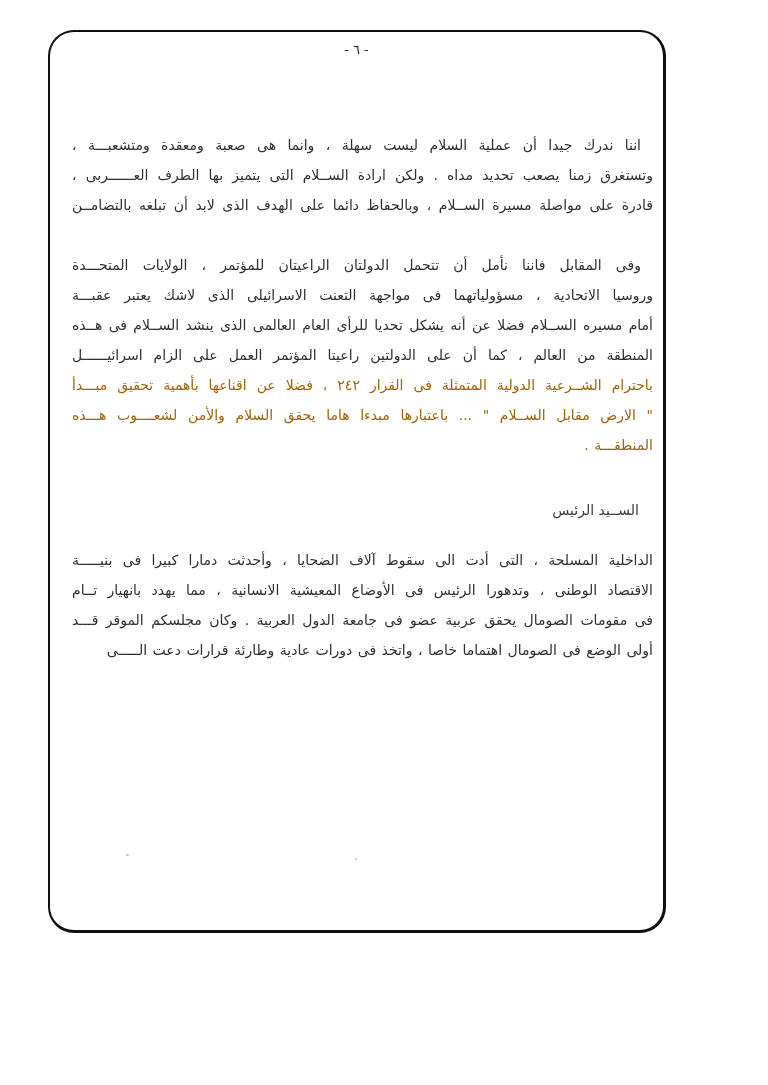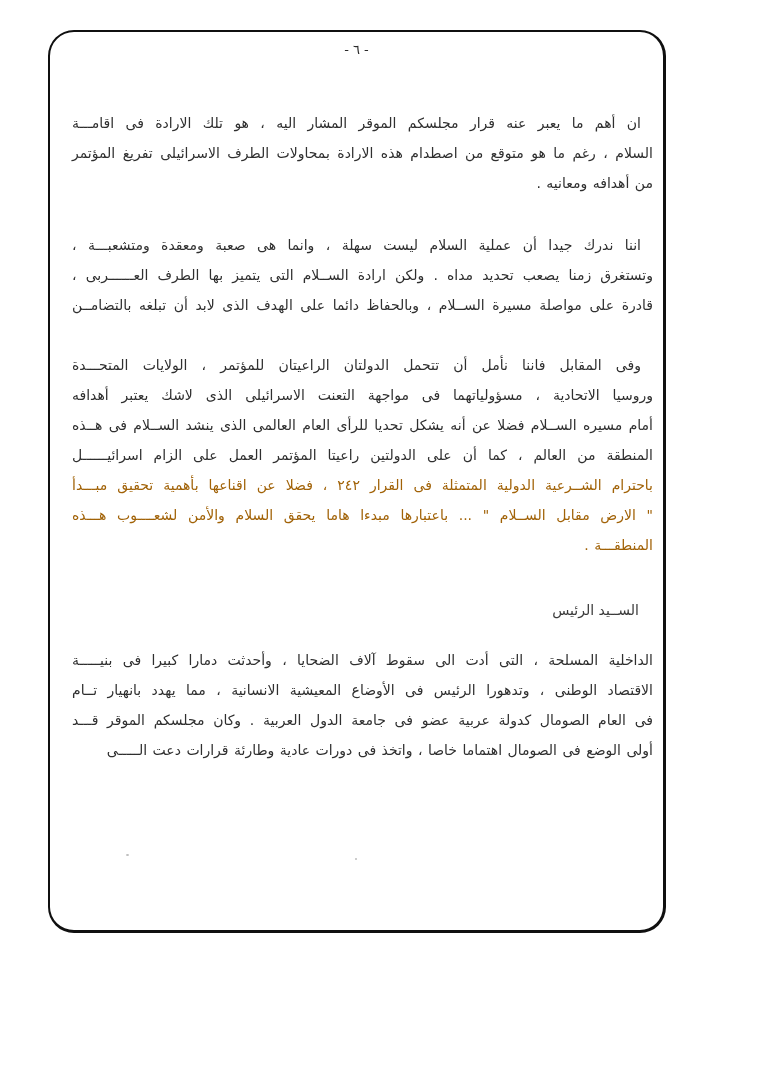--- a/index.html
+++ b/index.html
@@ -22,68 +22,63 @@
     direction: rtl; color: #2f2f2f; font-size: 14px;
   }
   .t-line {
     line-height: 30px;
     text-align: justify; text-align-last: justify; -moz-text-align-last: justify;
     word-spacing: 1px;
   }
   .para-start { padding-right: 12px; }
   .para-end   { text-align-last: right; -moz-text-align-last: right; }
   .faint      { color: #a16207; }
-  .para2 { margin-top: 32px; }
+  .para2 { margin-top: 22px; }
   .para3 { margin-top: 30px; }
   .doc-heading {
     margin-top: 35px; line-height: 30px;
     text-align: right; padding-right: 14px; color: #3a3a3a;
   }
   .para4 { margin-top: 20px; }
   .speck { position: absolute; background: #bdbdbd; border-radius: 50%; }
   .speck.s1 { left: 76px;  top: 822px; width: 3px; height: 2px; }
   .speck.s2 { left: 305px; top: 826px; width: 2px; height: 2px; }
 </style>
 </head>
 <body>
 
 <div class="page-frame">
 
   <div class="page-number">- ٦ -</div>
 
   <div class="text-area">
 
-    <div class="para para1">
-      <div class="t-line para-start">ان أهم ما يعبر عنه قرار مجلسكم الموقر المشار اليه ، هو تلك الارادة فى اقامـــة</div>
-      <div class="t-line">السلام ، رغم ما هو متوقع من اصطدام هذه الارادة بمحاولات الطرف الاسرائيلى تفريغ المؤتمر</div>
-      <div class="t-line para-end">من أهدافه ومعانيه .</div>
-    </div>
 
     <div class="para para2">
       <div class="t-line para-start">اننا ندرك جيدا أن عملية السلام ليست سهلة ، وانما هى صعبة ومعقدة ومتشعبـــة ،</div>
       <div class="t-line">وتستغرق زمنا يصعب تحديد مداه . ولكن ارادة الســلام التى يتميز بها الطرف العــــــربى ،</div>
       <div class="t-line">قادرة على مواصلة مسيرة الســلام ، وبالحفاظ دائما على الهدف الذى لابد أن تبلغه بالتضامــن</div>
     </div>
 
     <div class="para para3">
       <div class="t-line para-start">وفى المقابل فاننا نأمل أن تتحمل الدولتان الراعيتان للمؤتمر ، الولايات المتحـــدة</div>
-      <div class="t-line">وروسيا الاتحادية ، مسؤولياتهما فى مواجهة التعنت الاسرائيلى الذى لاشك يعتبر أهدافه</div>
+      <div class="t-line">وروسيا الاتحادية ، مسؤولياتهما فى مواجهة التعنت الاسرائيلى الذى لاشك يعتبر عقبـــة</div>
       <div class="t-line">أمام مسيره الســلام فضلا عن أنه يشكل تحديا للرأى العام العالمى الذى ينشد الســلام فى هــذه</div>
       <div class="t-line">المنطقة من العالم ، كما أن على الدولتين راعيتا المؤتمر العمل على الزام اسرائيــــــل</div>
       <div class="t-line faint">باحترام الشــرعية الدولية المتمثلة فى القرار ٢٤٢ ، فضلا عن اقناعها بأهمية تحقيق مبـــدأ</div>
       <div class="t-line faint">" الارض مقابل الســلام " ... باعتبارها مبدءا هاما يحقق السلام والأمن لشعــــوب هـــذه</div>
       <div class="t-line faint para-end">المنطقـــة .</div>
     </div>
 
     <div class="doc-heading">الســيد الرئيس</div>
 
     <div class="para para4">
       <div class="t-line">الداخلية المسلحة ، التى أدت الى سقوط آلاف الضحايا ، وأحدثت دمارا كبيرا فى بنيـــــة</div>
       <div class="t-line">الاقتصاد الوطنى ، وتدهورا الرئيس فى الأوضاع المعيشية الانسانية ، مما يهدد بانهيار تــام</div>
-      <div class="t-line">فى العام الصومال كدولة عربية عضو فى جامعة الدول العربية . وكان مجلسكم الموقر قـــد</div>
+      <div class="t-line">فى مقومات الصومال يحقق عربية عضو فى جامعة الدول العربية . وكان مجلسكم الموقر قـــد</div>
       <div class="t-line para-end">أولى الوضع فى الصومال اهتماما خاصا ، واتخذ فى دورات عادية وطارئة قرارات دعت الـــــى</div>
     </div>
 
   </div>
 
   <div class="speck s1"></div>
   <div class="speck s2"></div>
 </div>
 
 </body></html>

